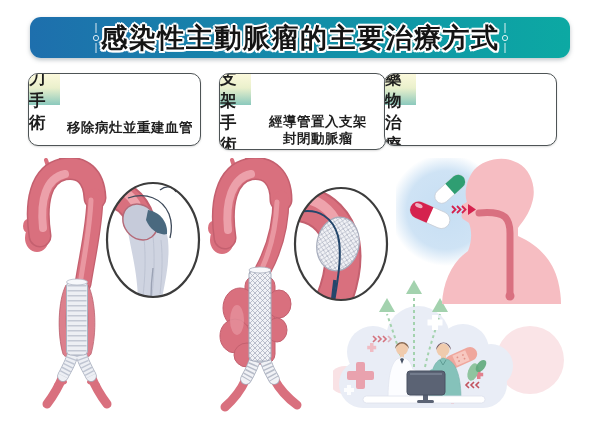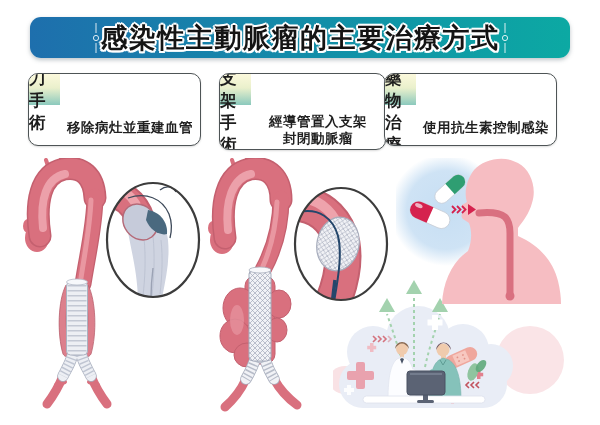--- a/index.html
+++ b/index.html
@@ -58,21 +58,20 @@
     <div class="card-header">開刀手術</div>
     <div class="card-body">移除病灶並重建血管</div>
   </div>
   <div class="card" id="card-2">
     <div class="card-header">微創支架手術</div>
     <div class="card-body">經導管置入支架
 封閉動脈瘤</div>
   </div>
   <div class="card" id="card-3">
     <div class="card-header">保守藥物治療</div>
-    <div class="card-body">使用抗生素控制感染</div>
   </div>
 
   <svg class="illu" id="illu-surgery" width="182" height="255" viewBox="0 0 182 255">
     <g>
       <ellipse cx="8" cy="68" rx="5" ry="7" fill="#D9707E"></ellipse>
       <ellipse cx="17" cy="80" rx="12" ry="14" fill="#D9707E"></ellipse>
       <line x1="30" y1="14" x2="26" y2="2" stroke="#D9707E" stroke-width="4" stroke-linecap="round"></line>
       <line x1="41" y1="11" x2="41" y2="1" stroke="#D9707E" stroke-width="4" stroke-linecap="round"></line>
       <line x1="52" y1="12" x2="56" y2="2" stroke="#D9707E" stroke-width="4" stroke-linecap="round"></line>
       <path d="M 20 78 C 15 45, 20 16, 44 11 C 62 8, 74 18, 75 40" fill="none" stroke="#C4606F" stroke-width="23" stroke-linecap="round"></path>

